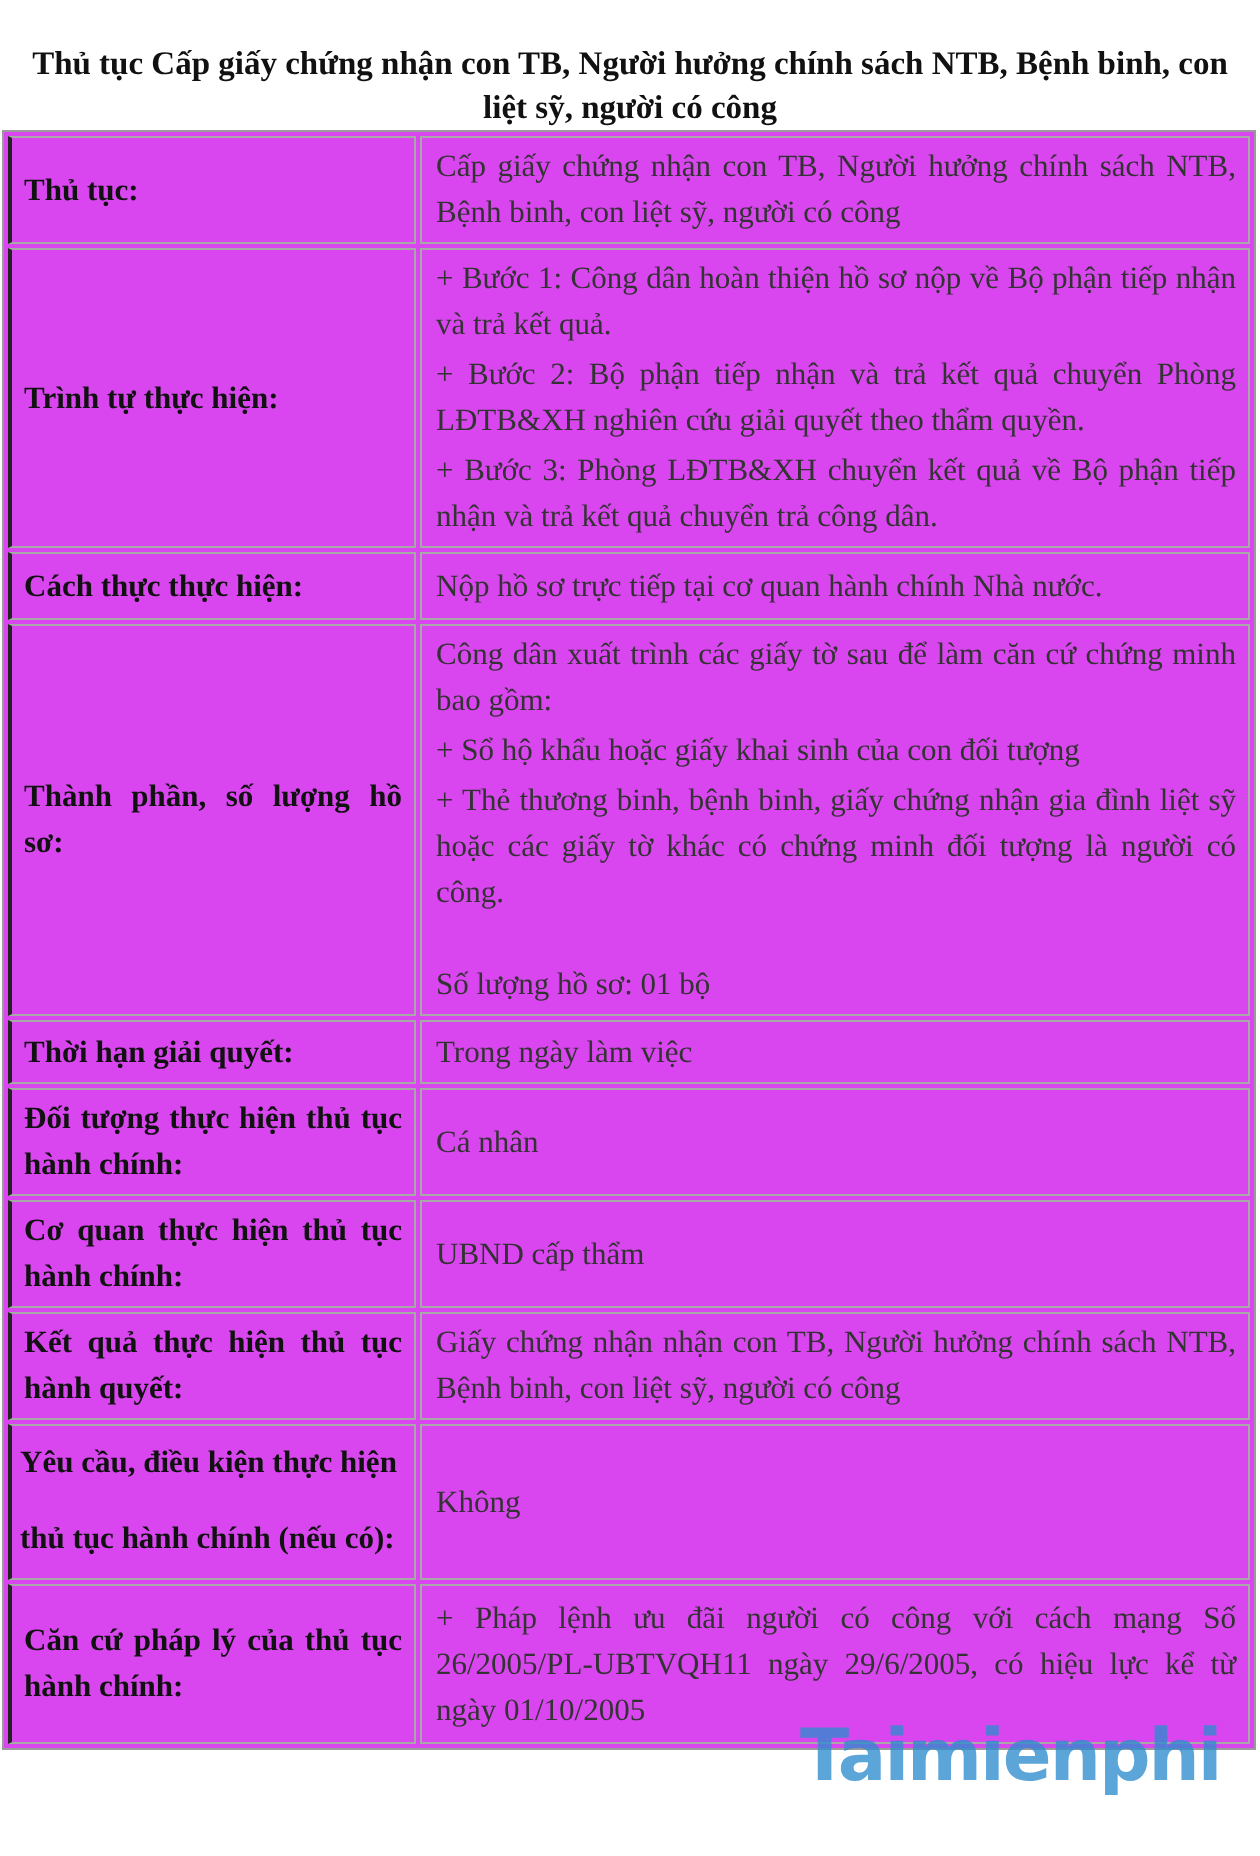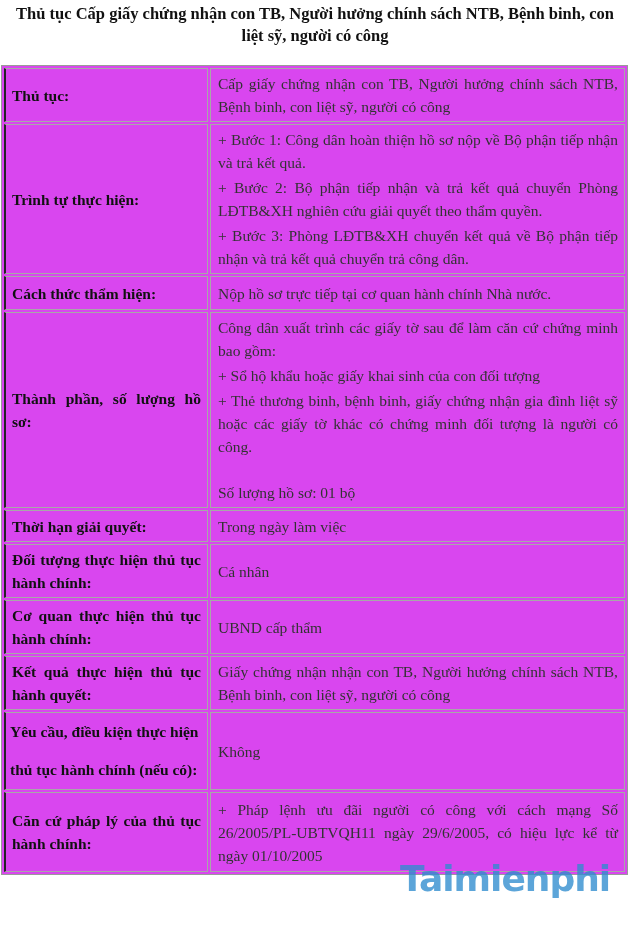--- a/index.html
+++ b/index.html
@@ -3,21 +3,21 @@
   <meta charset="utf-8">
   <style>
     html, body { margin: 0; padding: 0; background: #ffffff; }
     body {
       width: 630px; height: 928px; position: relative; overflow: hidden;
       font-family: "Liberation Serif", "DejaVu Serif", serif;
       color: #222;
     }
     .title {
       text-align: center; font-weight: bold; font-size: 16.5px; line-height: 22px;
-      color: #111; padding-top: 3px; margin: 0 8px;
+      color: #111; padding-top: 21px; margin: 0 8px;
     }
     .tbl {
       position: absolute; left: 1px; top: 65px; width: 627px;
       border-collapse: separate; border-spacing: 2px;
       border: 1px solid #9a9a9a; background: #d946ef;
       table-layout: fixed;
     }
     .tbl td {
       border: 1px solid #a8a8a8; vertical-align: middle;
       font-size: 15.5px; line-height: 23px;
@@ -69,21 +69,21 @@
   </tr>
   <tr style="height:150px;">
     <td class="lbl">Trình tự thực hiện:</td>
     <td class="val">
       <p>+ Bước 1: Công dân hoàn thiện hồ sơ nộp về Bộ phận tiếp nhận và trả kết quả.</p>
       <p>+ Bước 2: Bộ phận tiếp nhận và trả kết quả chuyển Phòng LĐTB&amp;XH nghiên cứu giải quyết theo thẩm quyền.</p>
       <p>+ Bước 3: Phòng LĐTB&amp;XH chuyển kết quả về Bộ phận tiếp nhận và trả kết quả chuyển trả công dân.</p>
     </td>
   </tr>
   <tr style="height:34px;">
-    <td class="lbl">Cách thức thẩm hiện:</td>
+    <td class="lbl">Cách thực thực hiện:</td>
     <td class="val">
       <p>Nộp hồ sơ trực tiếp tại cơ quan hành chính Nhà nước.</p>
     </td>
   </tr>
   <tr style="height:196px;">
     <td class="lbl">Thành phần, số lượng hồ sơ:</td>
     <td class="val">
       <p>Công dân xuất trình các giấy tờ sau để làm căn cứ chứng minh bao gồm:</p>
       <p>+ Sổ hộ khẩu hoặc giấy khai sinh của con đối tượng</p>
       <p>+ Thẻ thương binh, bệnh binh, giấy chứng nhận gia đình liệt sỹ hoặc các giấy tờ khác có chứng minh đối tượng là người có công.</p>

